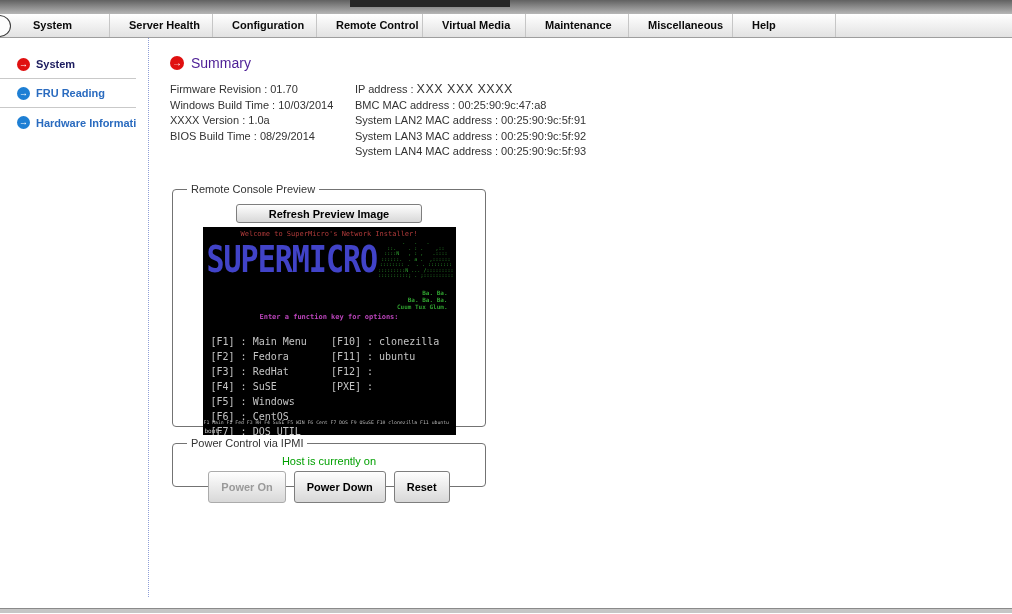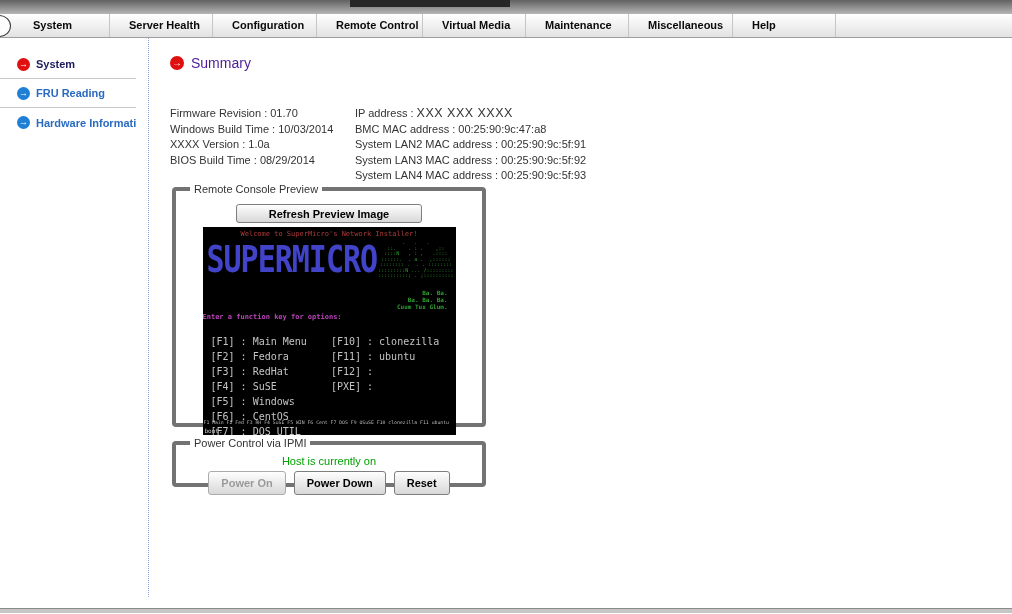--- a/index.html
+++ b/index.html
@@ -59,30 +59,30 @@
   .side-label { font-size:11px; font-weight:bold; color:#2a6bbf; }
   .side-item.active .side-label { color:#1b1b5e; }
   
   .main { position:absolute; left:170px; top:38px; width:840px; }
   .page-title { margin-top:17px; display:flex; align-items:center; gap:7px; }
   .title-icon {
     width:14px; height:14px; border-radius:50%; background:#e01010;
     color:#fff; font-size:10px; line-height:14px; text-align:center; font-weight:bold;
   }
   .page-title span.txt { font-size:14px; color:#4c1d95; }
-  .info-grid { margin-top:35px; display:flex; }
+  .info-grid { margin-top:11px; display:flex; }
   .info-col { font-size:11px; color:#333; }
   .info-col.left { width:185px; }
   .info-row { line-height:15.5px; white-space:nowrap; }
   .info-label::after { content: " : "; }
   .info-value.big { font-size:12.5px; letter-spacing:0.5px; }
   
   fieldset {
     position:absolute; left:172px; width:314px;
-    border:4px solid #737373; border-radius:4px;
+    border:1px solid #737373; border-radius:4px;
     padding:2px 8px 5px; background:#fff;
   }
   legend { font-size:11px; color:#333; padding:0 4px; margin-left:6px; }
   .fs-console { top:183px; height:244px; }
   .fs-power   { top:437px; height:50px; }
   .btn {
     background:linear-gradient(#fefefe, #d8d8d8);
     border:1px solid #7e7e7e; border-radius:3px;
     font-family:"Liberation Sans", sans-serif;
     font-size:11px; font-weight:bold; color:#000; cursor:pointer;
@@ -107,38 +107,38 @@
   }
   .c-art {
     position:absolute; top:13px; right:2px; color:#2f9e2f;
     font-size:5px; line-height:5.5px; text-align:center;
   }
   .c-art-caption {
     position:absolute; top:62px; right:8px; color:#2f9e2f;
     font-size:6px; line-height:7px; text-align:right; font-weight:bold;
   }
   .c-prompt {
-    position:absolute; top:86px; left:0; width:100%; text-align:left;
+    position:absolute; top:86px; left:0; width:100%; text-align:center;
     font-size:7px; color:#bb44bb; font-weight:bold;
   }
   .c-menu {
     position:absolute; top:107px; left:8px;
     font-size:10px; line-height:15px; color:#c4c4c4;
   }
   .c-status {
     position:absolute; top:193px; left:1px; width:252px;
     font-size:4.8px; color:#b8b8b8; white-space:nowrap; overflow:hidden;
   }
   .c-boot {
     position:absolute; top:200px; left:2px; font-size:6px; color:#c4c4c4;
   }
   
   .power-status { text-align:center; font-size:11px; color:#00a000; margin-top:4px; }
   .power-row { display:flex; justify-content:center; gap:8px; margin-top:4px; }
-  .power-row .btn { height:24px; padding:2px 12px; line-height:13px; }
+  .power-row .btn { height:32px; padding:2px 12px; line-height:13px; }
   
   .footer-bar {
     position:absolute; left:0; top:608px; width:1012px; height:5px;
     background:#c6c6c6; border-top:1px solid #8a8a8a;
   }
 </style>
 </head>
 <body>
 
 <div class="topbar"></div>

